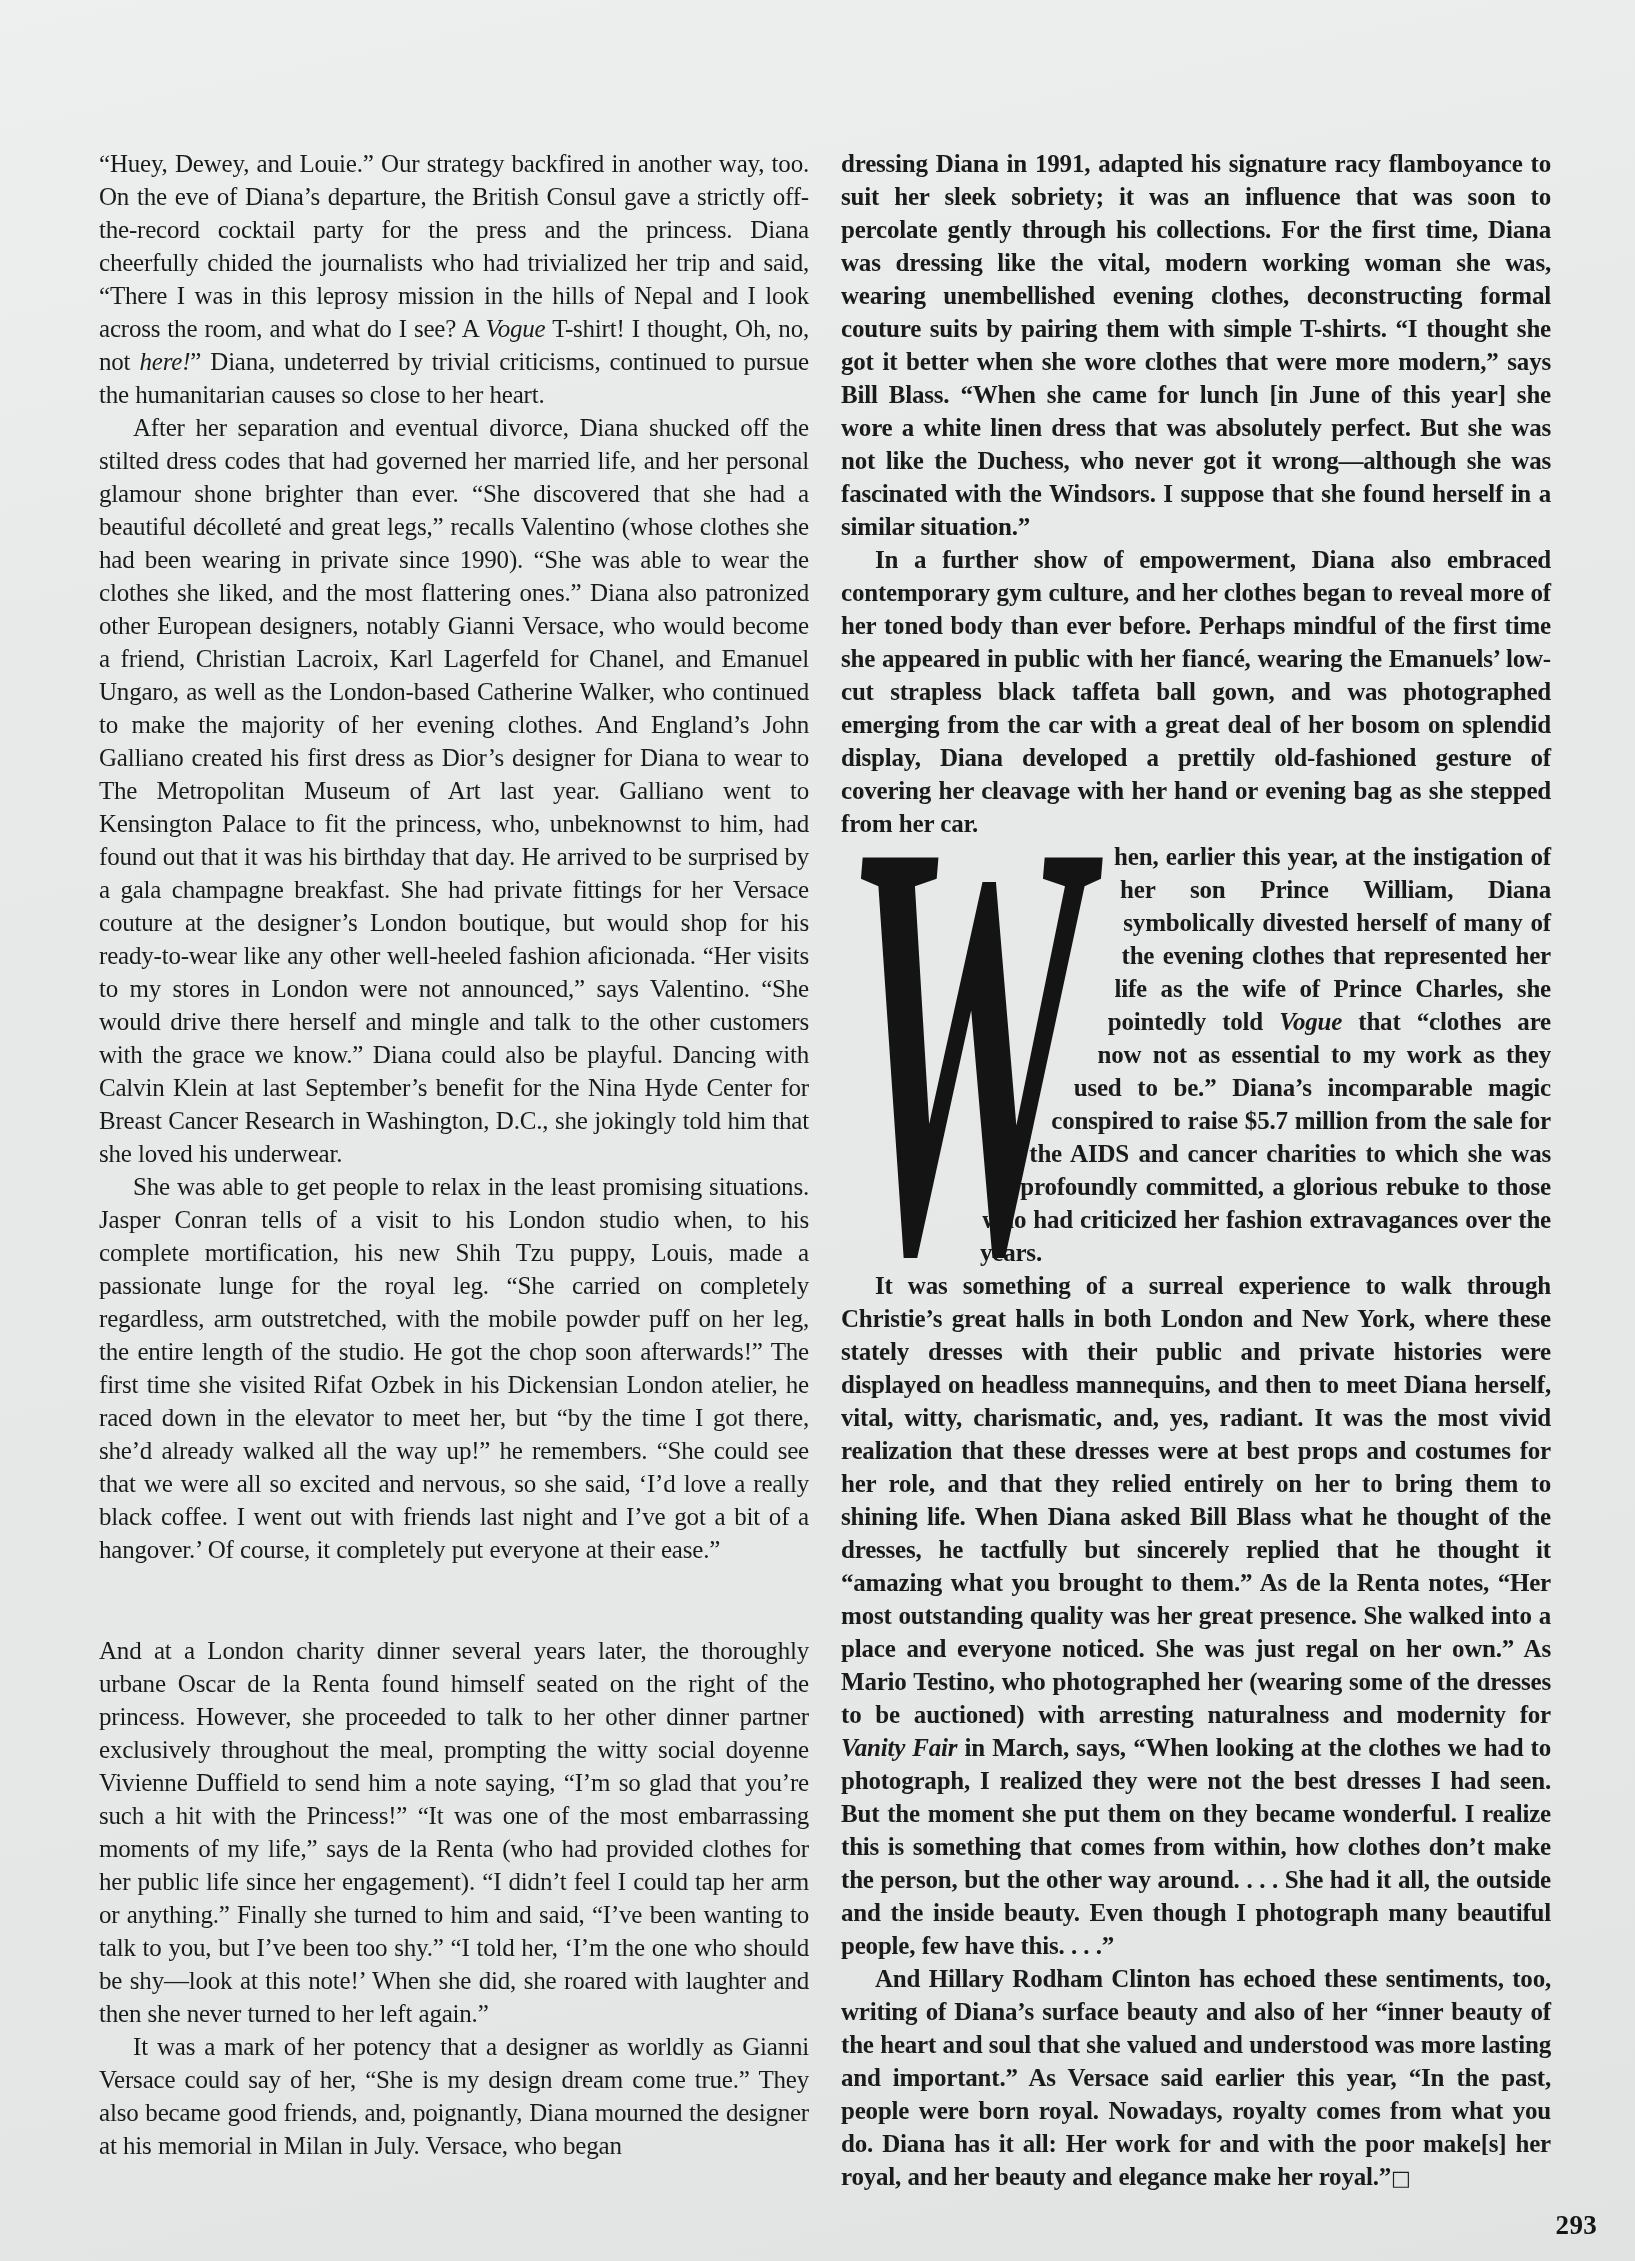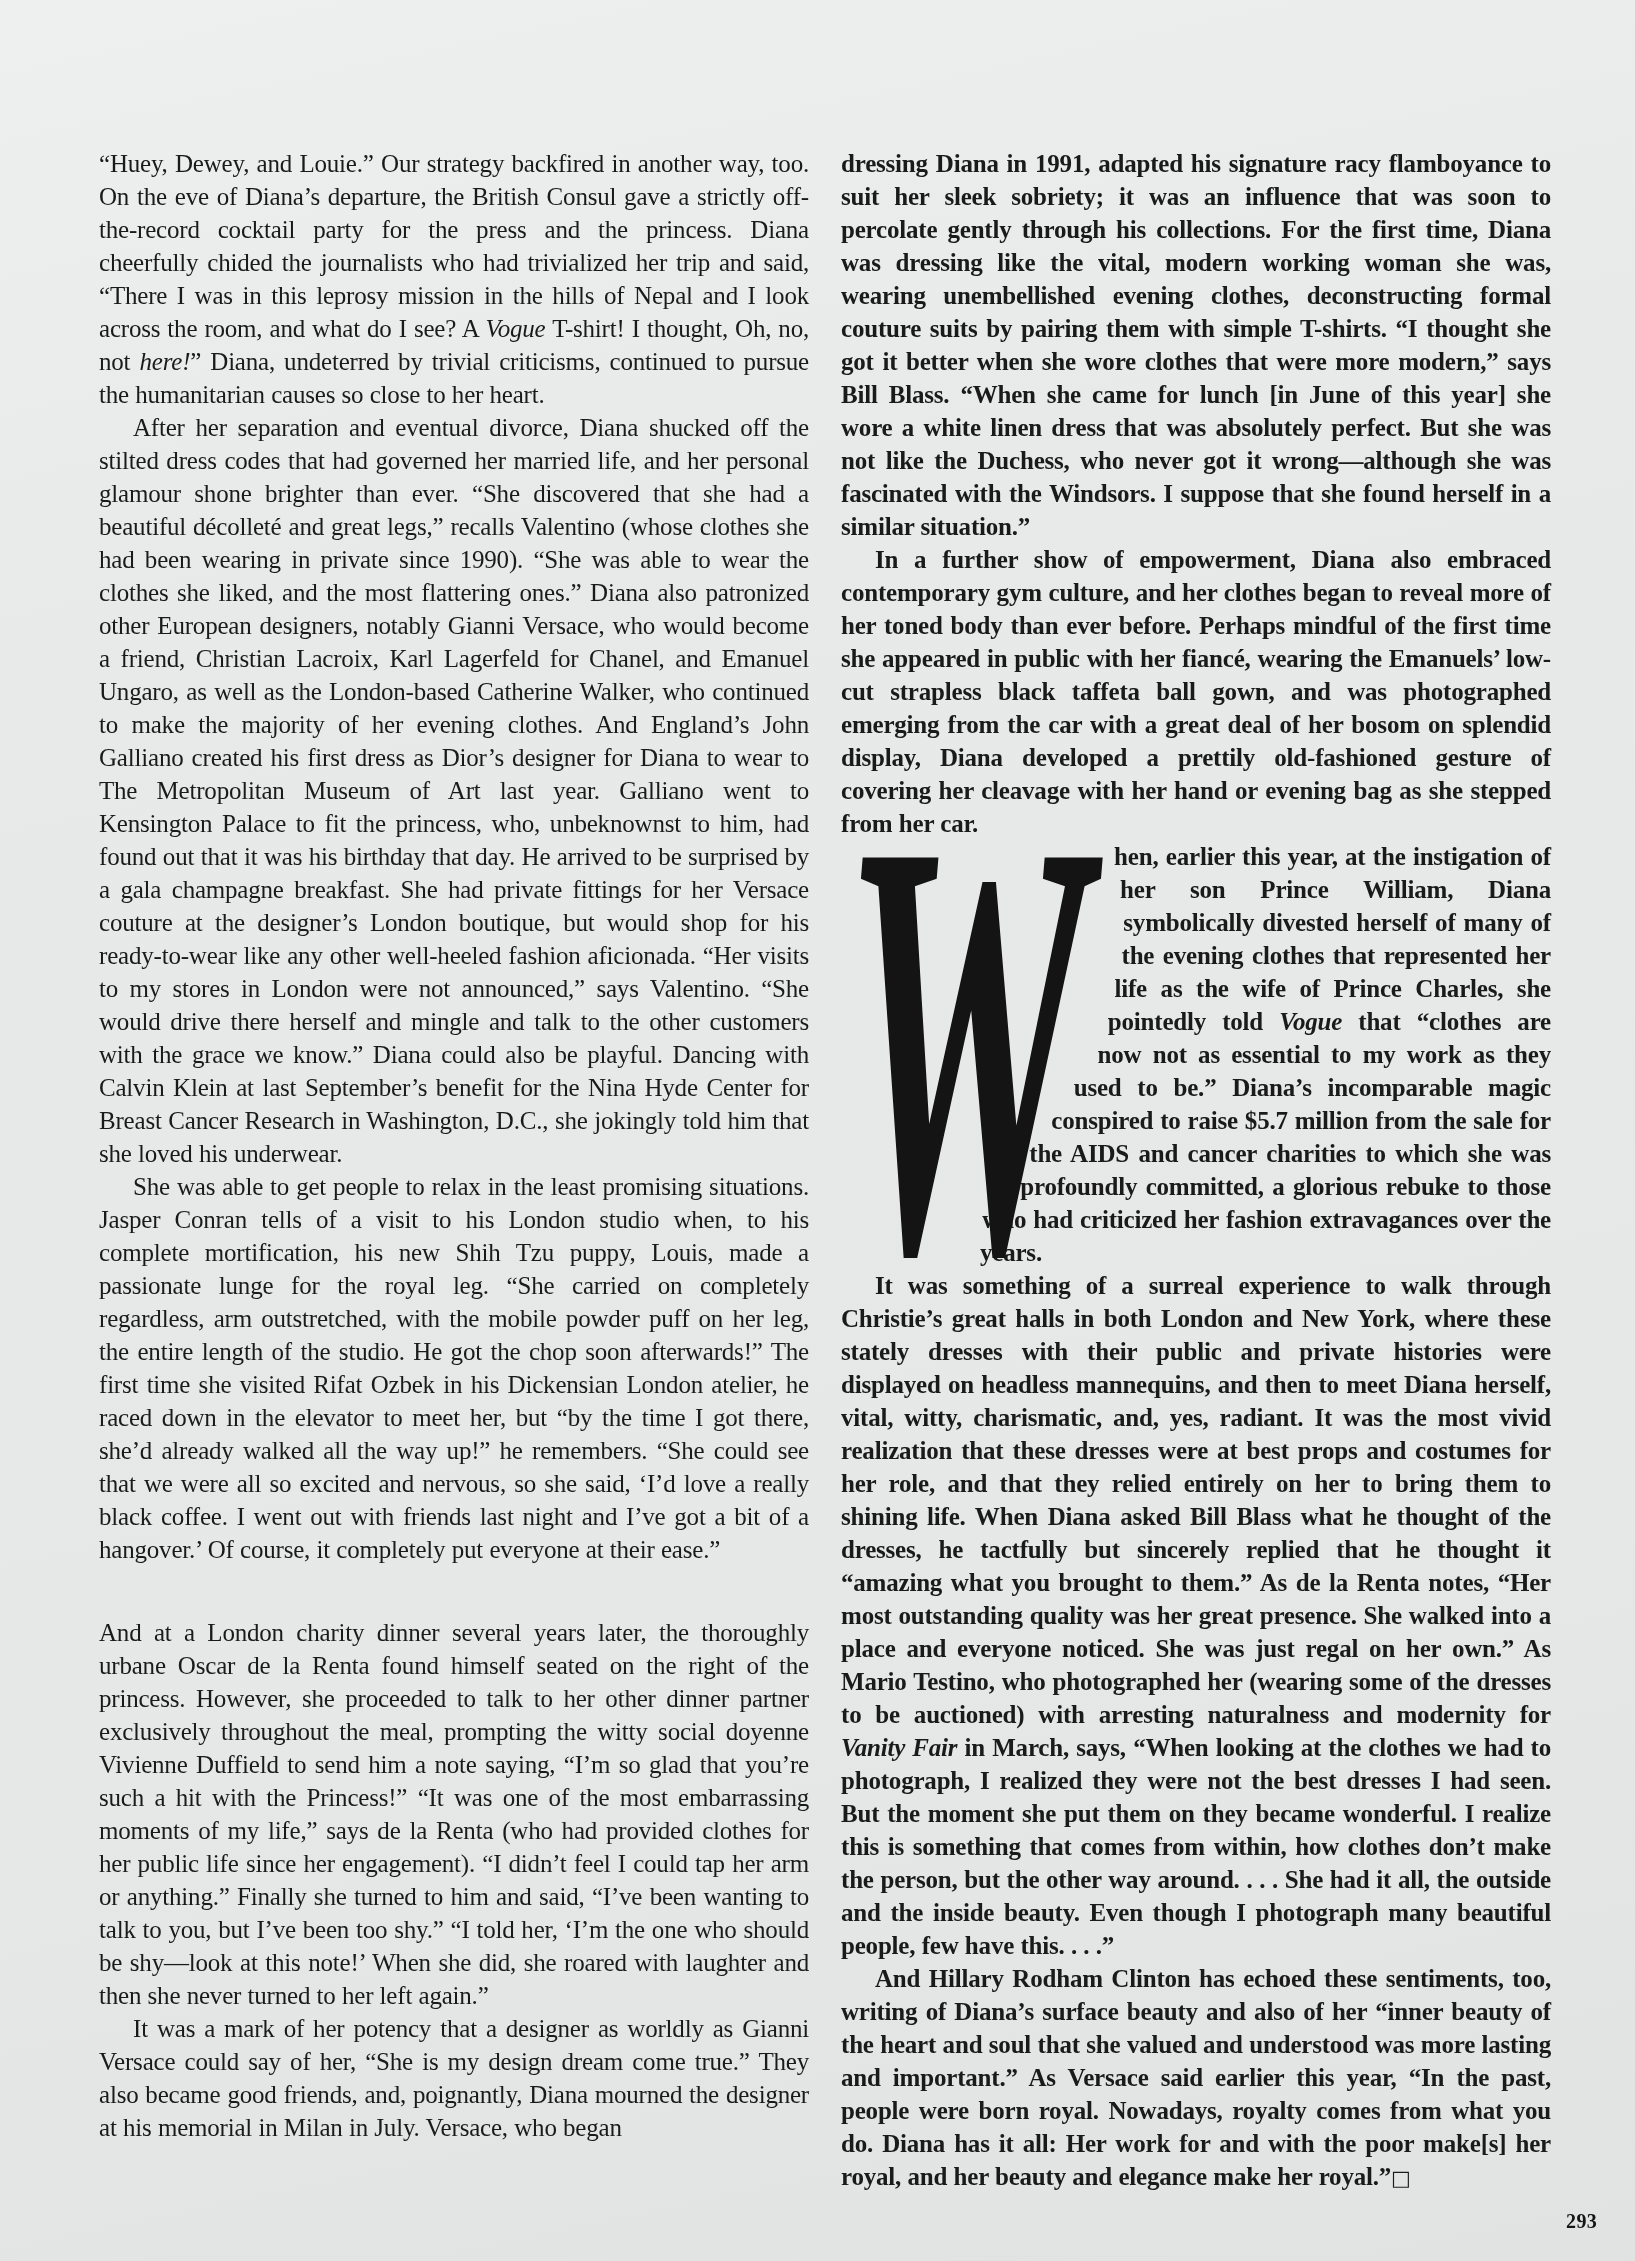--- a/index.html
+++ b/index.html
@@ -17,21 +17,21 @@
   .column {
     position:absolute; top:147px; width:710px;
     text-align:justify;
     font-size:25px; line-height:33px; letter-spacing:-0.2px;
     word-spacing:0.3px;
   }
   #column-left  { left:99px; }
   #column-right { left:841px;font-weight:bold; }
   .column p { margin:0; padding:0; }
   p.indent { text-indent:34px; }
-  p.break-before { margin-top:50px;font-family:Liberation Serif, serif; }
+  p.break-before { margin-top:68px;font-family:Liberation Serif, serif; }
   .italic { font-style:italic; }
 
   .dropcap-para { margin-top:3.8px; }
   .dropcap-float {
     float:left; width:283px; height:409px;
     shape-outside: polygon(0% 0%, 92% 0%, 96% 12%, 98% 22%, 94% 35%, 92% 42%,
                            88% 50%, 78% 58%, 71% 66%, 63% 74%, 49% 81%, 47% 100%, 0% 100%);
     shape-margin:5px;
   }
   .dropcap-letter {
@@ -43,21 +43,21 @@
     color:#141414;
     white-space:pre;
   }
   .end-mark {
     font-family:"DejaVu Sans", sans-serif;
     font-size:21px;
     letter-spacing:0;
   }
   .page-number {
     position:absolute; top:2210px; right:63px;
-    font-size:20px; font-weight:bold; color:#151515;
+    font-size:27px; font-weight:bold; color:#151515;
     letter-spacing:0.3px;
   }
 </style>
 </head>
 <body style="color: rgb(26, 26, 26);">
 
 <div class="page">
   <div class="column" id="column-left">
       <p class=""><span>“Huey, Dewey, and Louie.” Our strategy backfired in another way, too. On the eve of Diana’s departure, the British Consul gave a strictly off-the-record cocktail party for the press and the princess. Diana cheerfully chided the journalists who had trivialized her trip and said, “There I was in this leprosy mission in the hills of Nepal and I look across the room, and what do I see? A </span><span class="italic">Vogue</span><span> T-shirt! I thought, Oh, no, not </span><span class="italic">here!</span><span>” Diana, undeterred by trivial criticisms, continued to pursue the humanitarian causes so close to her heart.</span></p>
       <p class="indent"><span>After her separation and eventual divorce, Diana shucked off the stilted dress codes that had governed her married life, and her personal glamour shone brighter than ever. “She discovered that she had a beautiful décolleté and great legs,” recalls Valentino (whose clothes she had been wearing in private since 1990). “She was able to wear the clothes she liked, and the most flattering ones.” Diana also patronized other European designers, notably Gianni Versace, who would become a friend, Christian Lacroix, Karl Lagerfeld for Chanel, and Emanuel Ungaro, as well as the London-based Catherine Walker, who continued to make the majority of her evening clothes. And England’s John Galliano created his first dress as Dior’s designer for Diana to wear to The Metropolitan Museum of Art last year. Galliano went to Kensington Palace to fit the princess, who, unbeknownst to him, had found out that it was his birthday that day. He arrived to be surprised by a gala champagne breakfast. She had private fittings for her Versace couture at the designer’s London boutique, but would shop for his ready-to-wear like any other well-heeled fashion aficionada. “Her visits to my stores in London were not announced,” says Valentino. “She would drive there herself and mingle and talk to the other customers with the grace we know.” Diana could also be playful. Dancing with Calvin Klein at last September’s benefit for the Nina Hyde Center for Breast Cancer Research in Washington, D.C., she jokingly told him that she loved his underwear.</span></p>

